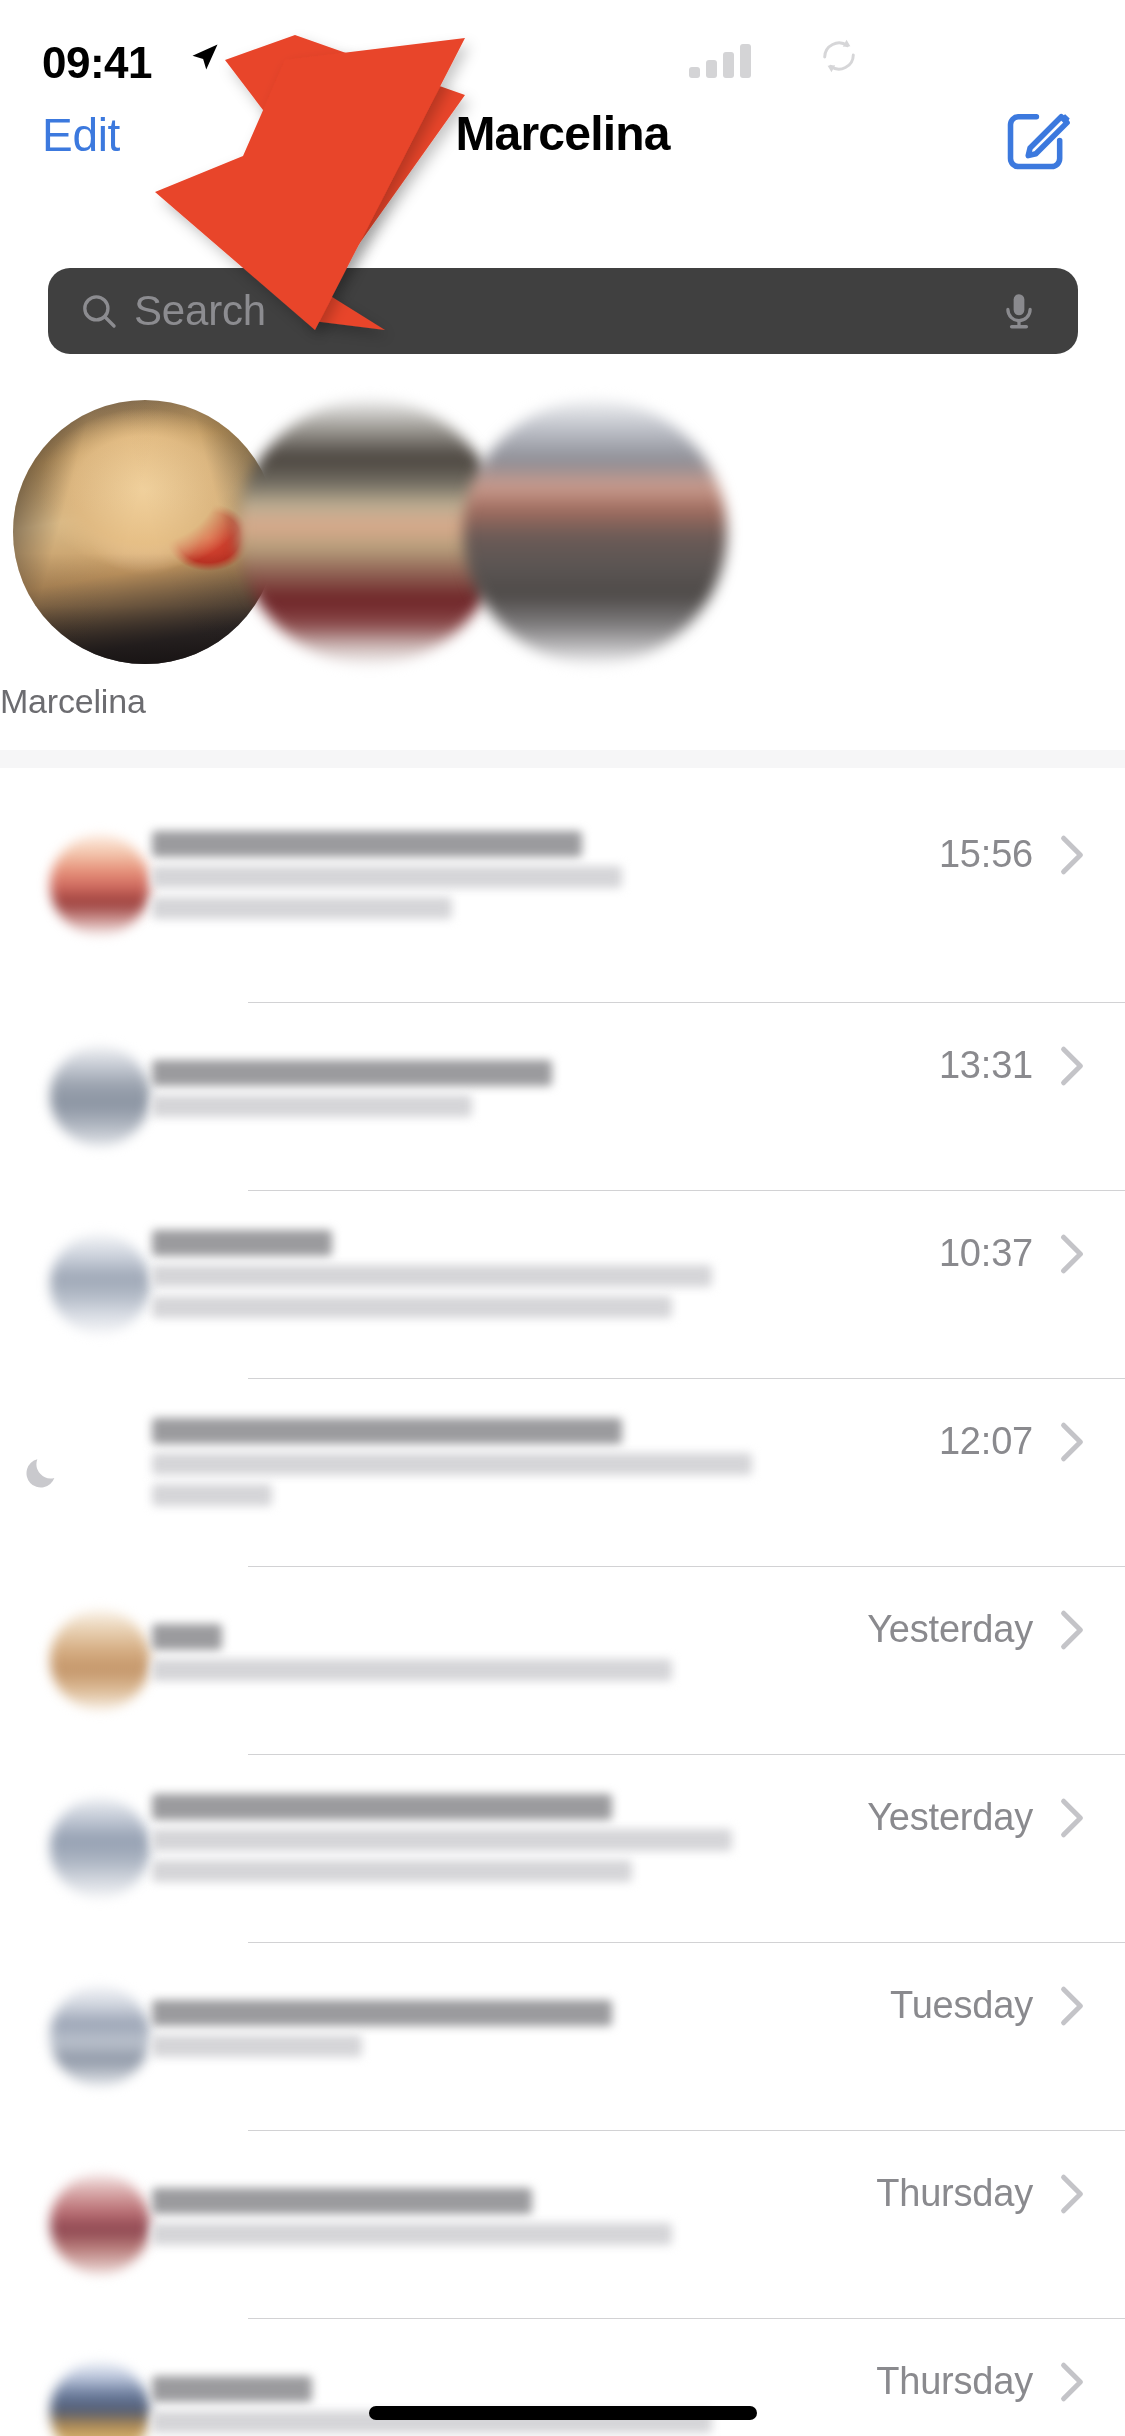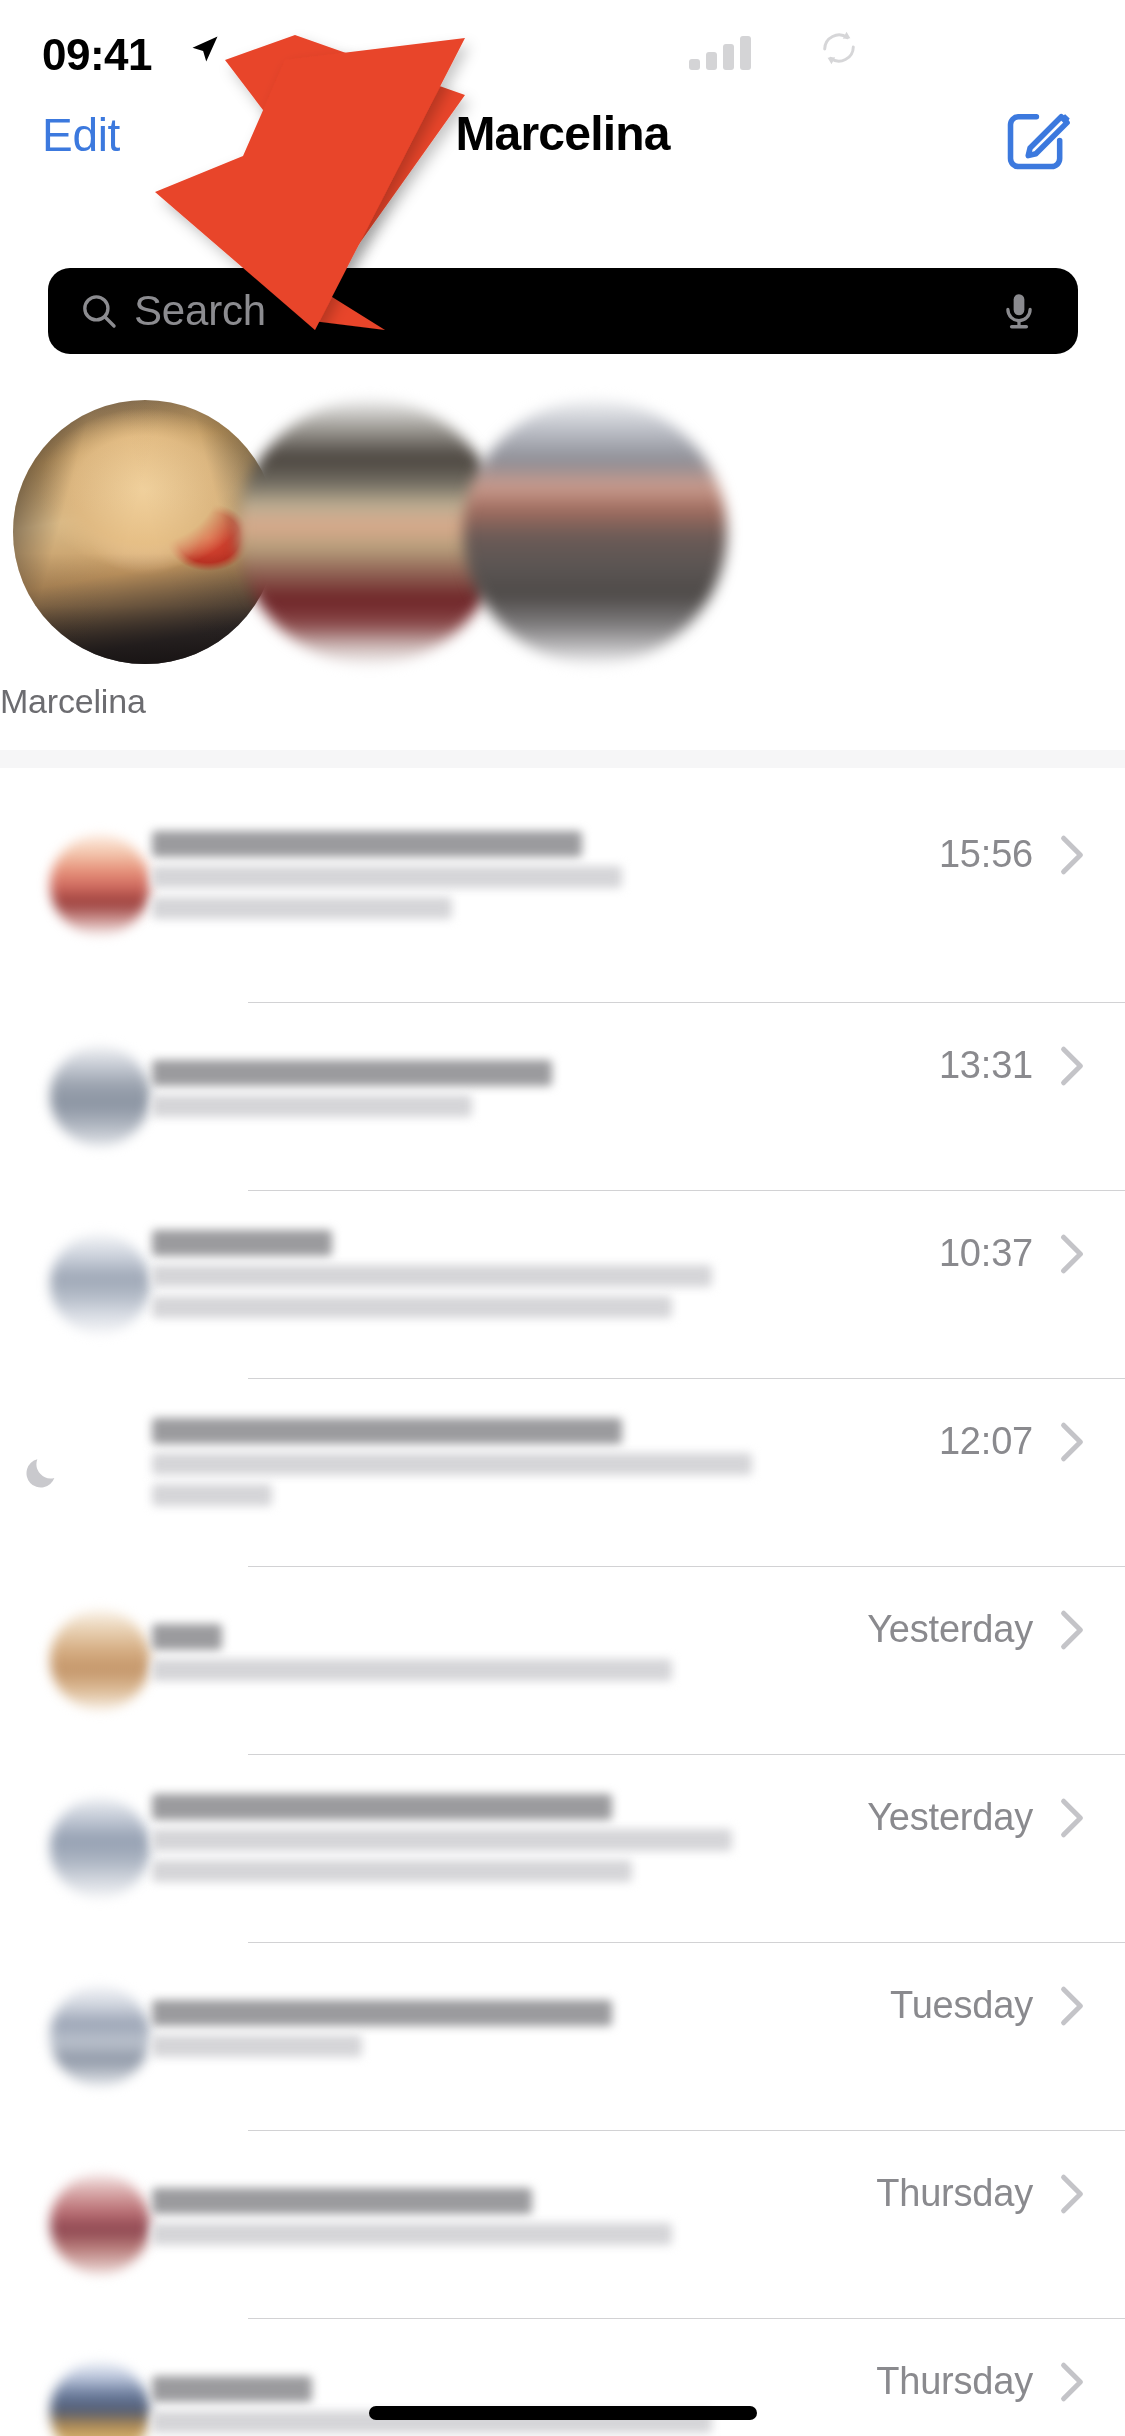--- a/index.html
+++ b/index.html
@@ -14,21 +14,21 @@
     position: relative;
     width: 1125px;
     height: 2436px;
     background: #ffffff;
     overflow: hidden;
   }
 
   
   .statusbar {
     position: absolute;
-    top: 8px; left: 0;
+    top: 16px; left: 0;
     width: 941px;
     height: 92px;
     padding-left: 13px;
   }
   .status-time {
     position: absolute;
     left: 42px; top: 22px;
     font-size: 44px;
     font-weight: bold;
     letter-spacing: -0.5px;
@@ -96,21 +96,21 @@
   
   .searchwrap {
     position: absolute;
     top: 268px; left: 48px;
     width: 1030px;
     height: 86px;
   }
   .searchfield {
     position: relative;
     width: 100%; height: 100%;
-    background: #000000;
+    background: #404040;
     border-radius: 22px;
     display: flex;
     align-items: center;
   }
   .search-mag {
     position: absolute;
     left: 30px; top: 22px;
     width: 42px; height: 42px;
   }
   .search-ph {

